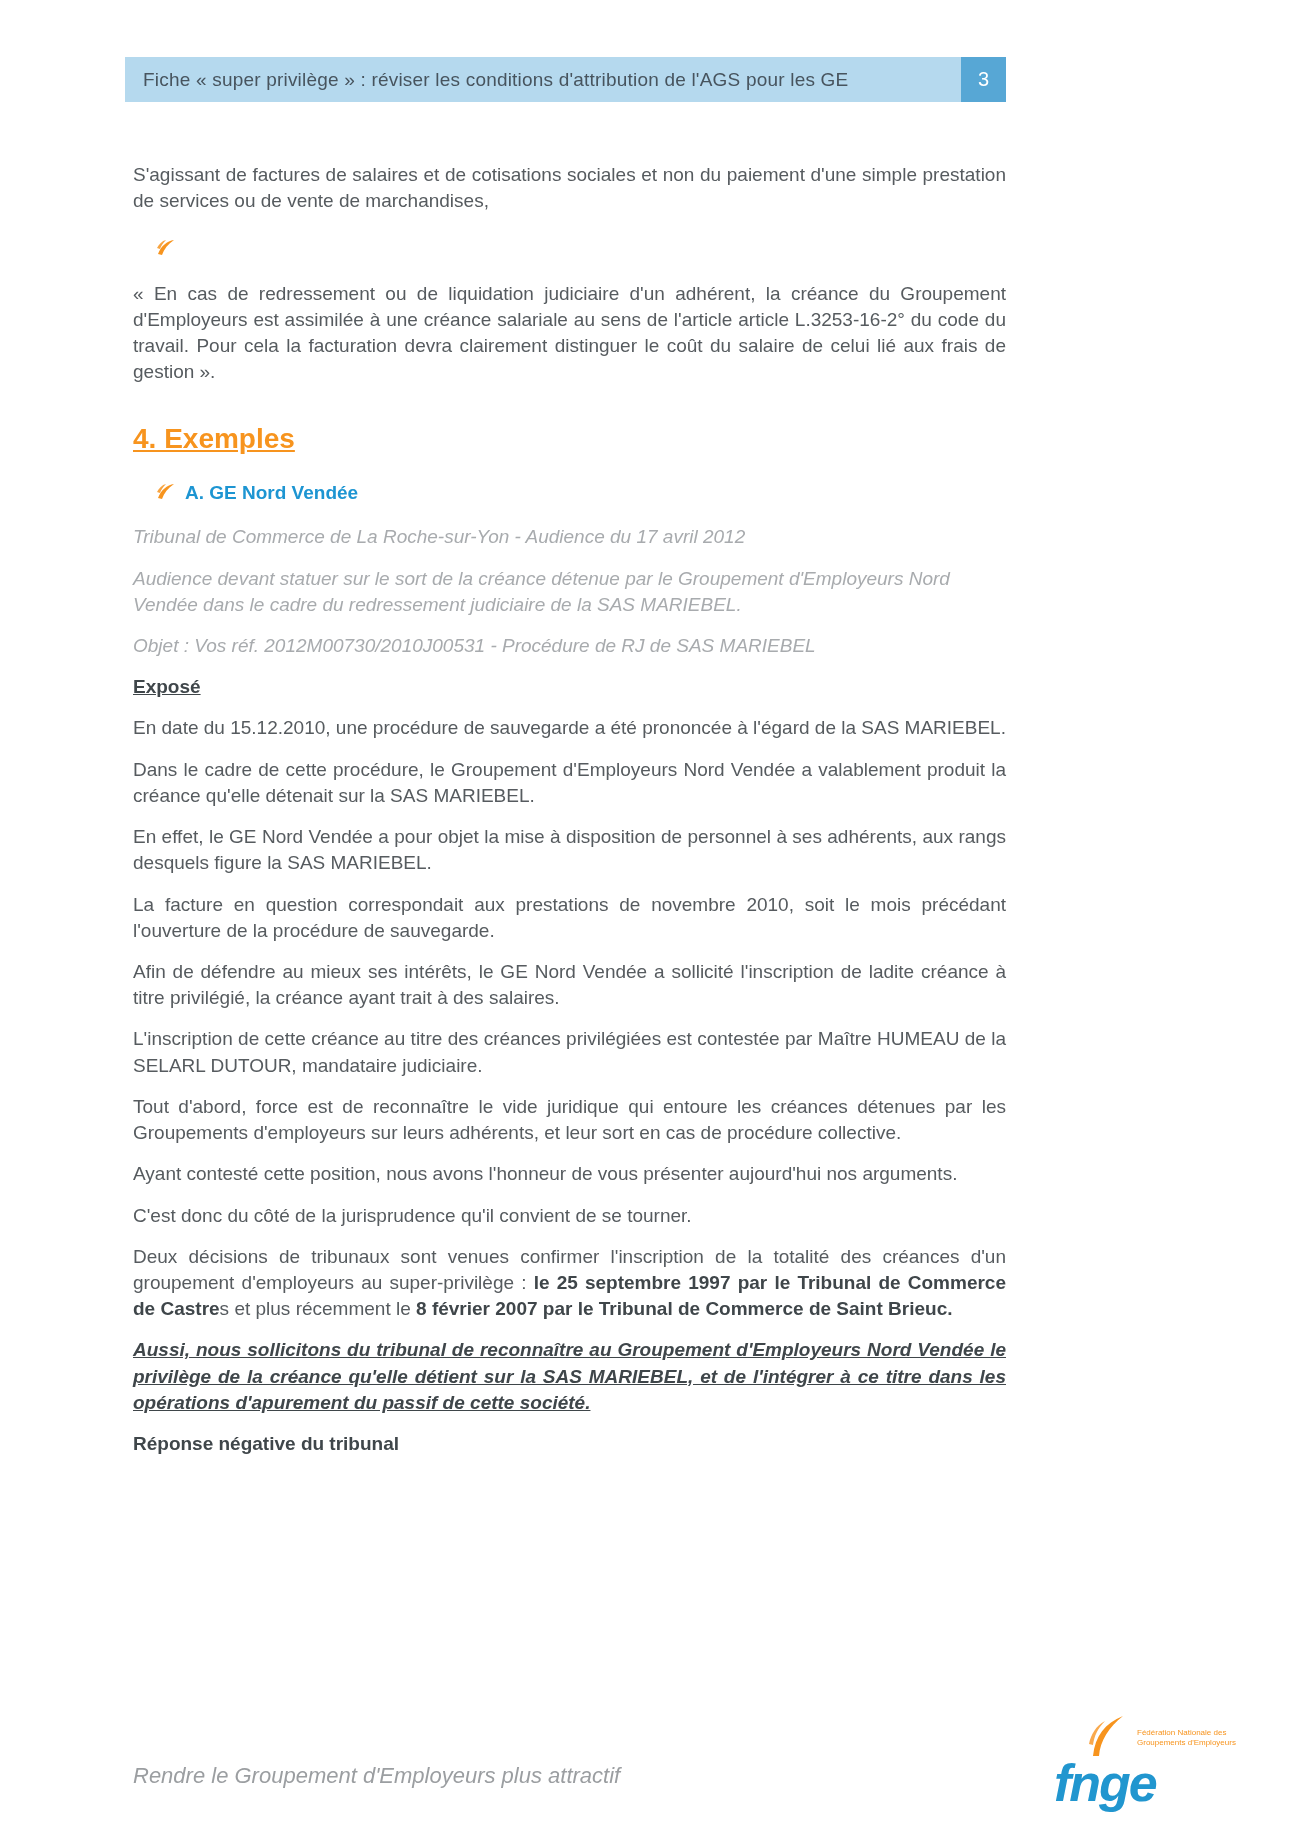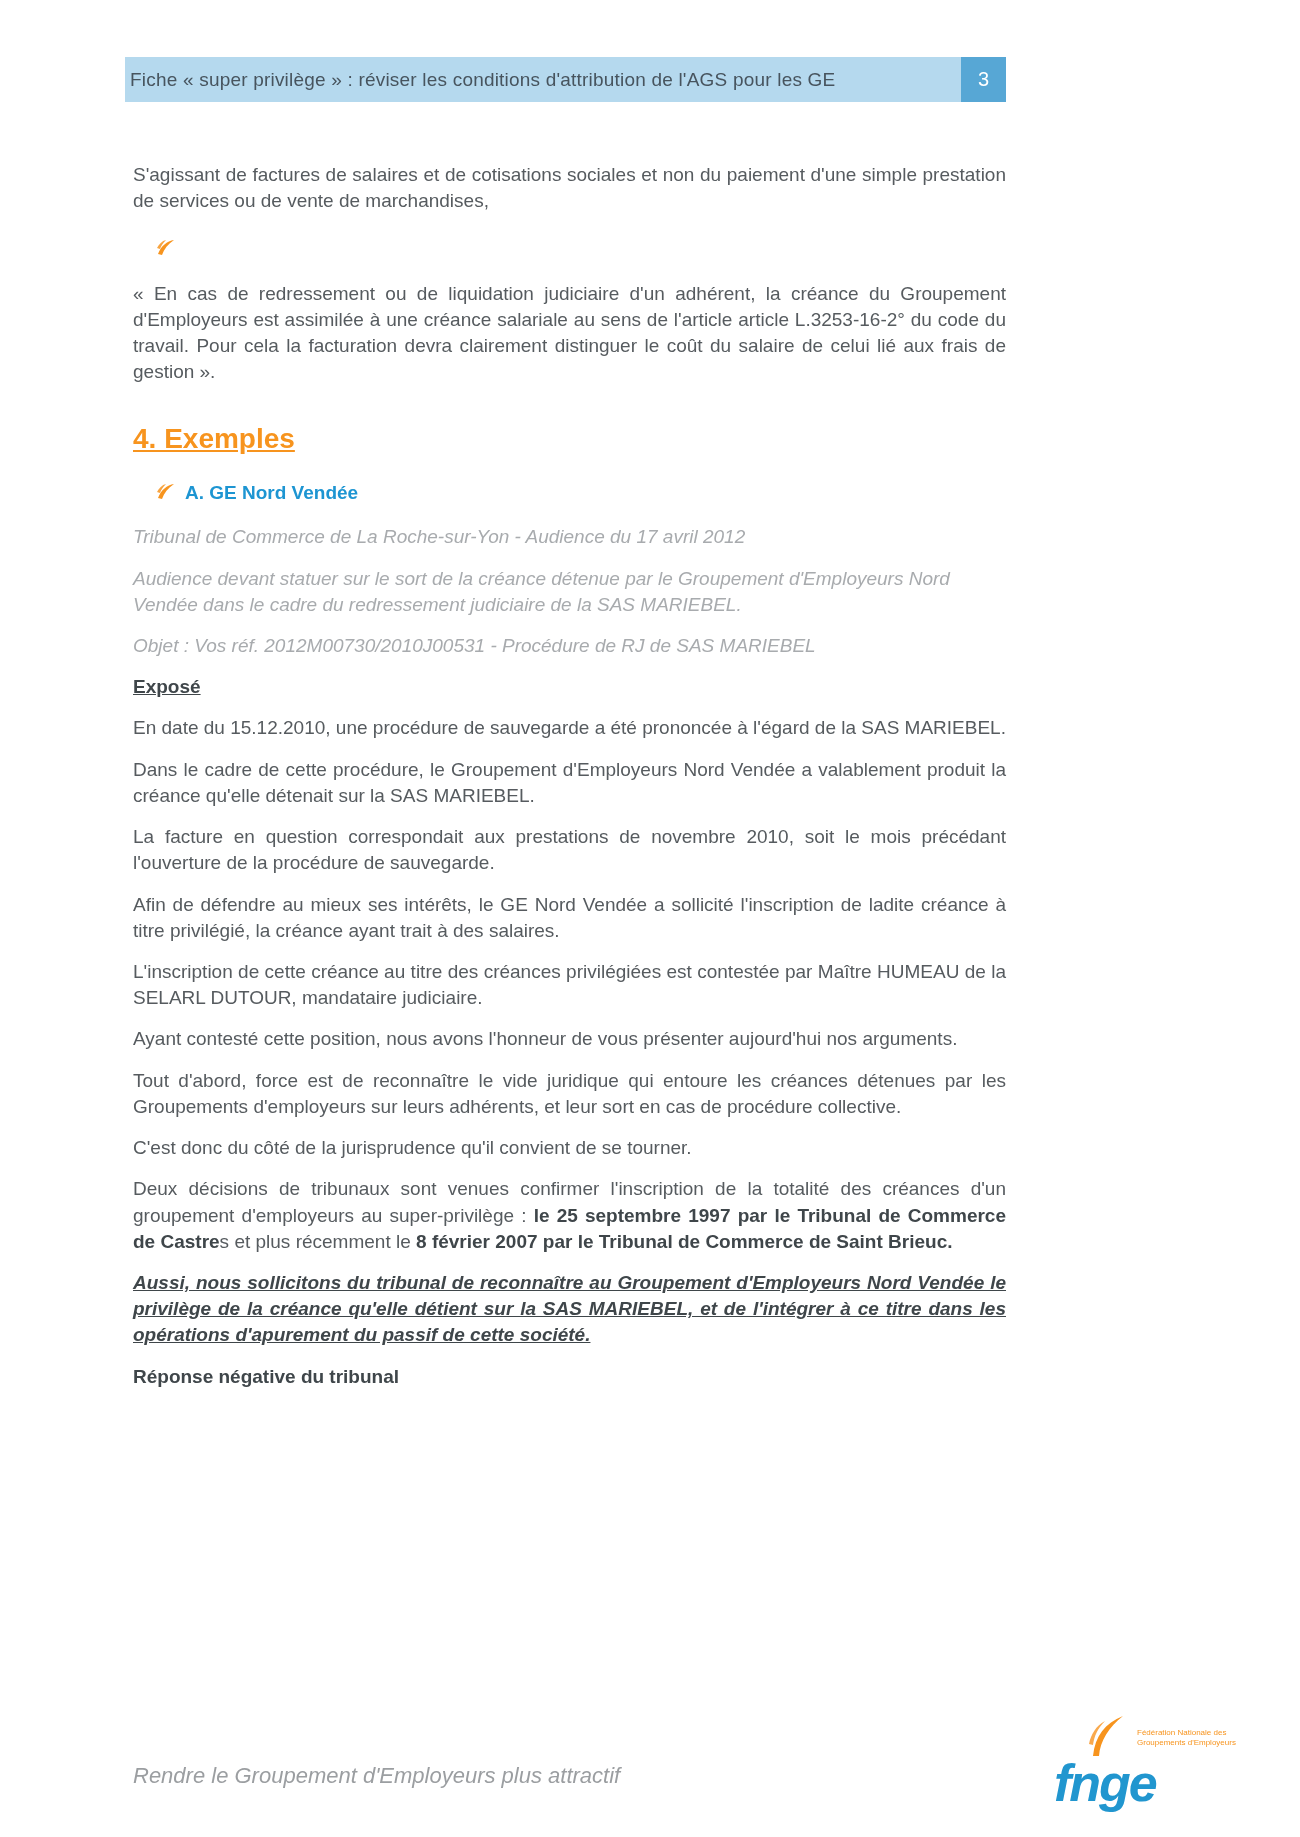--- a/index.html
+++ b/index.html
@@ -20,21 +20,21 @@
     left: 125px; top: 57px;
     width: 881px; height: 45px;
     display: flex;
   }
   .header-title {
     flex: 1;
     background: #b5d9ee;
     color: #47545e;
     font-size: 19px;
     display: flex; align-items: center;
-    padding-left: 5px;
+    padding-left: 18px;
     letter-spacing: 0.2px;
   }
   .header-pagenum {
     width: 45px; height: 45px;
     background: #57a7d5;
     color: #ffffff;
     font-size: 20px;
     display: flex; align-items: center; justify-content: center;
   }
   
@@ -158,25 +158,26 @@
     <p class="meta-line">Tribunal de Commerce de La Roche-sur-Yon - Audience du 17 avril 2012</p>
     <p class="meta-line">Audience devant statuer sur le sort de la créance détenue par le Groupement d'Employeurs Nord Vendée dans le cadre du redressement judiciaire de la SAS MARIEBEL.</p>
     <p class="meta-line">Objet : Vos réf. 2012M00730/2010J00531 - Procédure de RJ de SAS MARIEBEL</p>
 
     <p>
       <span class="label-bold underline">Exposé</span>
     </p>
 
     <p>En date du 15.12.2010, une procédure de sauvegarde a été prononcée à l'égard de la SAS MARIEBEL.</p>
     <p>Dans le cadre de cette procédure, le Groupement d'Employeurs Nord Vendée a valablement produit la créance qu'elle détenait sur la SAS MARIEBEL.</p>
+    <p>En effet, le GE Nord Vendée a pour objet la mise à disposition de personnel à ses adhérents, aux rangs desquels figure la SAS MARIEBEL.</p>
     <p>La facture en question correspondait aux prestations de novembre 2010, soit le mois précédant l'ouverture de la procédure de sauvegarde.</p>
     <p>Afin de défendre au mieux ses intérêts, le GE Nord Vendée a sollicité l'inscription de ladite créance à titre privilégié, la créance ayant trait à des salaires.</p>
     <p>L'inscription de cette créance au titre des créances privilégiées est contestée par Maître HUMEAU de la SELARL DUTOUR, mandataire judiciaire.</p>
+    <p>Tout d'abord, force est de reconnaître le vide juridique qui entoure les créances détenues par les Groupements d'employeurs sur leurs adhérents, et leur sort en cas de procédure collective.</p>
     <p>Ayant contesté cette position, nous avons l'honneur de vous présenter aujourd'hui nos arguments.</p>
-    <p>Tout d'abord, force est de reconnaître le vide juridique qui entoure les créances détenues par les Groupements d'employeurs sur leurs adhérents, et leur sort en cas de procédure collective.</p>
     <p>C'est donc du côté de la jurisprudence qu'il convient de se tourner.</p>
 
     <p>
       <span>Deux décisions de tribunaux sont venues confirmer l'inscription de la totalité des créances d'un groupement d'employeurs au super-privilège : </span><span class="b">le 25 septembre 1997 par le Tribunal de Commerce de Castre</span><span>s et plus récemment le </span><span class="b">8 février 2007 par le Tribunal de Commerce de Saint Brieuc.</span>
     </p>
 
     <p class="conclusion">Aussi, nous sollicitons du tribunal de reconnaître au Groupement d'Employeurs Nord Vendée le privilège de la créance qu'elle détient sur la SAS MARIEBEL, et de l'intégrer à ce titre dans les opérations d'apurement du passif de cette société.</p>
 
     <p class="response">
       <span class="label-bold">Réponse négative du tribunal</span>

